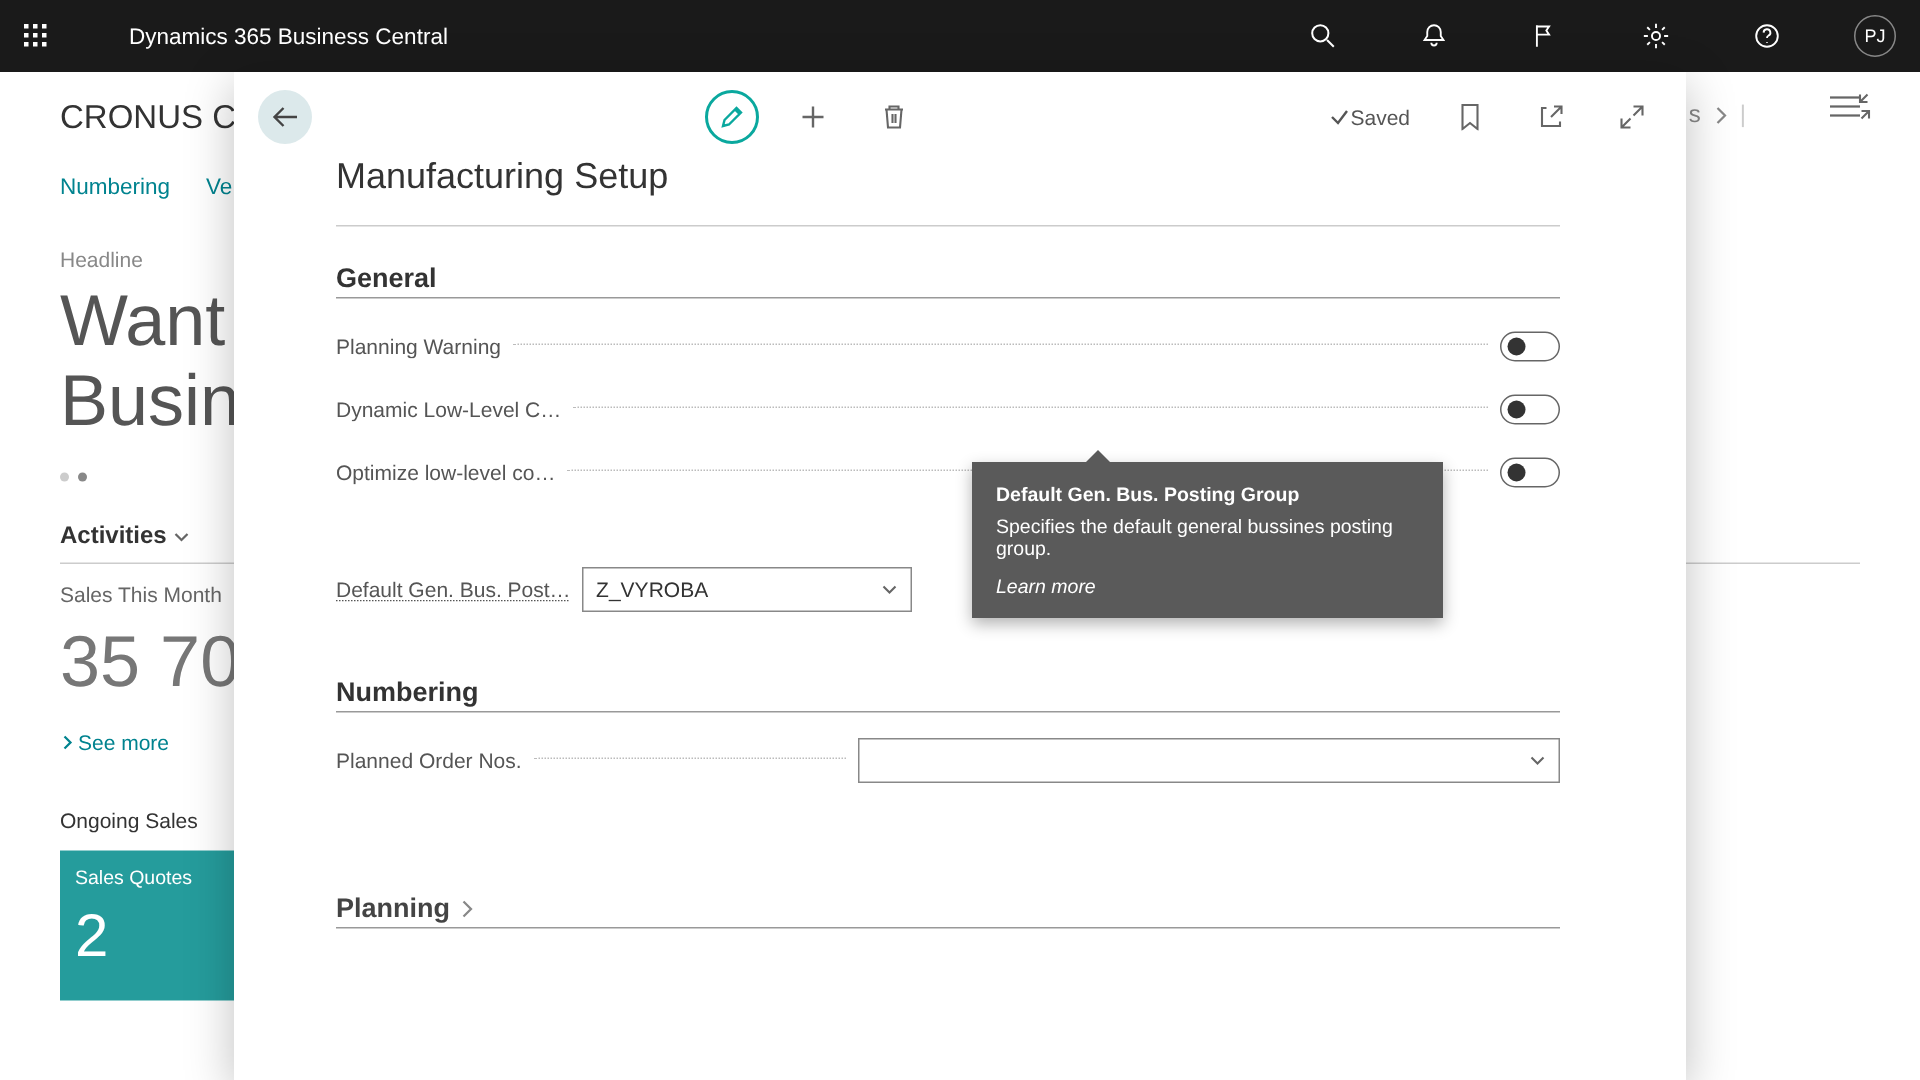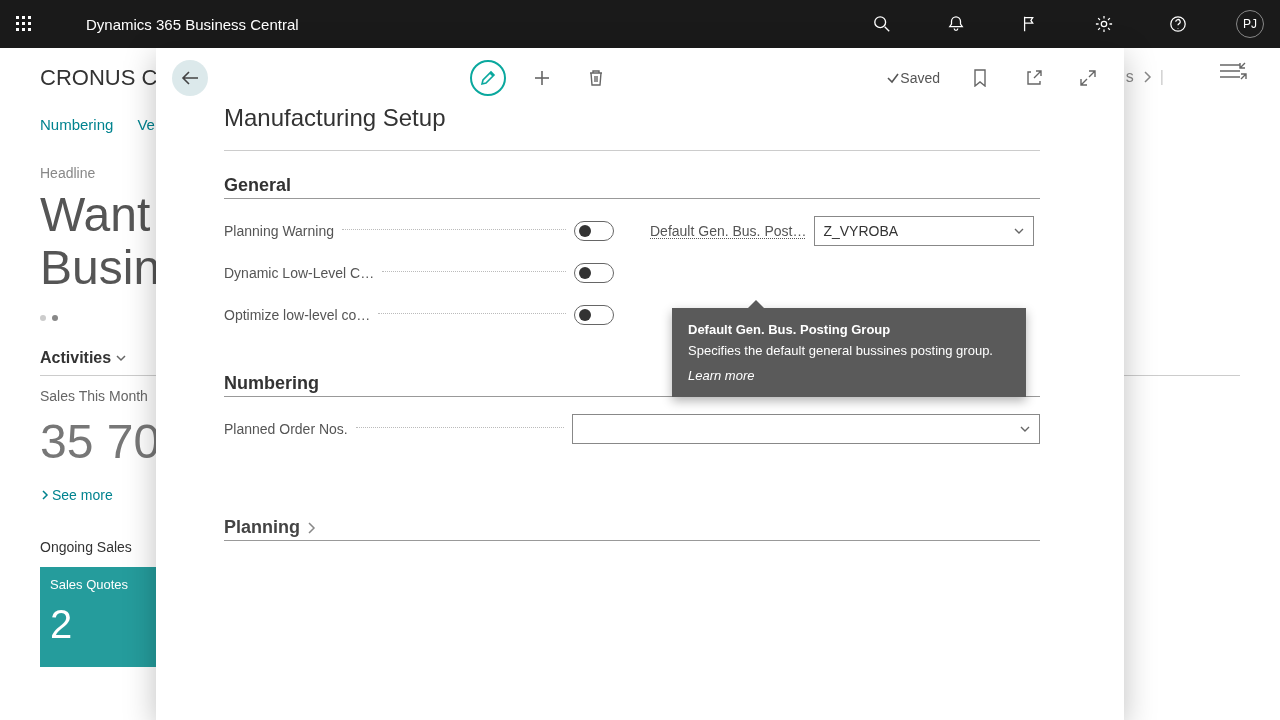--- a/index.html
+++ b/index.html
@@ -40,35 +40,35 @@
   .back-btn { width: 36px; height: 36px; border-radius: 50%; background: #dce9eb; display: flex; align-items: center; justify-content: center; cursor: pointer; margin-left: 4px; }
   .tspacer { flex: 1; }
   .tool { width: 48px; height: 48px; display:flex; align-items:center; justify-content:center; cursor:pointer; color:#555; }
   .edit-circle { width: 36px; height: 36px; border: 2px solid #0aa89e; border-radius: 50%; display:flex; align-items:center; justify-content:center; }
   .saved { display:flex; align-items:center; gap:0; color:#555; font-size:14px; margin: 0 10px;}
   .modal-body { padding: 0 68px 20px 68px; }
   .page-title { font-size: 24px; font-weight: 300; color: #333; margin-top: -4px; margin-bottom: 18px; }
   .rule { border-bottom: 1px solid #ccc; margin-bottom: 24px; width: 816px;}
   .section-h { font-size: 18px; font-weight: 700; color: #333; border-bottom: 1px solid #999; padding-bottom: 2px; width: 816px; margin-bottom: 18px; }
   .section-h.with-chevron { display:flex; align-items:center; gap:6px; color:#444;}
-  .cols { display: flex; gap: 36px; width: 816px;}
+  .cols { display: flex; gap: 36px; width: 816px; flex-direction: column;}
   .col { flex: 1; }
   .field-row { display: flex; align-items: center; margin-bottom: 14px; height: 28px;}
   .flabel { font-size: 14px; color: #555; white-space: nowrap; overflow: hidden; text-overflow: ellipsis; }
   .flabel.underlined { text-decoration: underline dotted; text-decoration-thickness: 1px; text-underline-offset: 2px; }
   .dots-fill { flex: 1; border-bottom: 1px dotted #bbb; margin: 0 8px 4px 8px; min-width: 10px;}
   
   .toggle { width: 40px; height: 20px; border: 1px solid #666; border-radius: 10px; position: relative; background:#fff; cursor:pointer; flex-shrink:0;}
   .toggle .knob { width: 12px; height: 12px; background: #333; border-radius:50%; position:absolute; top:3px; left:4px;}
   
   .select { width: 220px; height: 30px; border: 1px solid #888; display:flex; align-items:center; justify-content:space-between; padding: 0 8px; font-size: 14px; color:#333; background:#fff; cursor:pointer;}
   .select.wide { width: 468px;}
   .section-gap { height: 30px; }
   
-  .tooltip { position: absolute; left: 516px; top: 260px; width: 354px; background: #5a5a5a; color: #fff; padding: 14px 16px; font-size: 13px; box-shadow: 0 4px 10px rgba(0,0,0,.3);}
+  .tooltip { position: absolute; left: 492px; top: 260px; width: 314px; background: #5a5a5a; color: #fff; padding: 14px 16px; font-size: 13px; box-shadow: 0 4px 10px rgba(0,0,0,.3);}
   .tooltip .tt-title { font-weight: 600; margin-bottom: 6px;}
   .tooltip .tt-learn { font-style: italic; margin-top: 10px;}
   .tooltip::before { content:""; position: absolute; top:-8px; left: 76px; border-left: 8px solid transparent; border-right:8px solid transparent; border-bottom:8px solid #5a5a5a;}
   svg { display:block; }
 </style>
 </head>
 <body>
 
 <div class="topbar">
   <div class="waffle">

